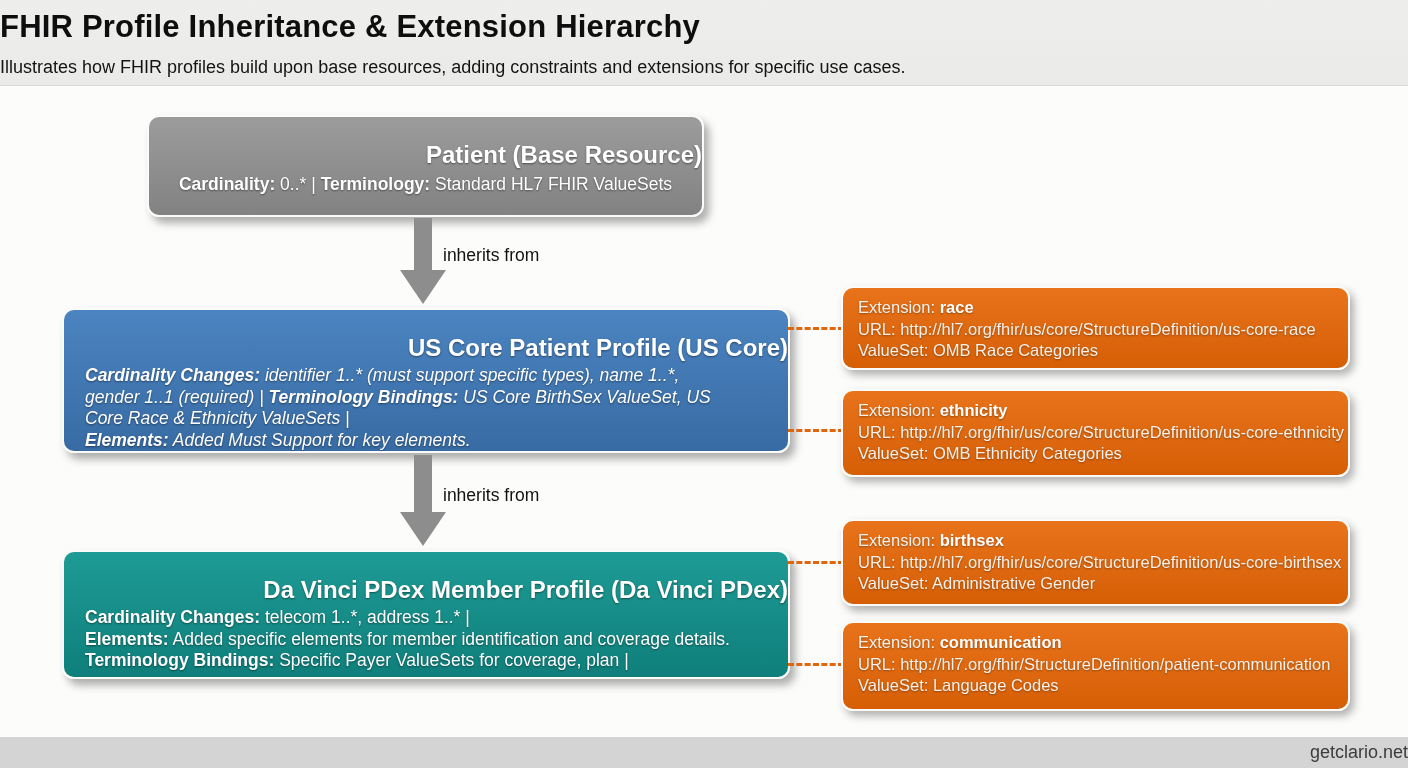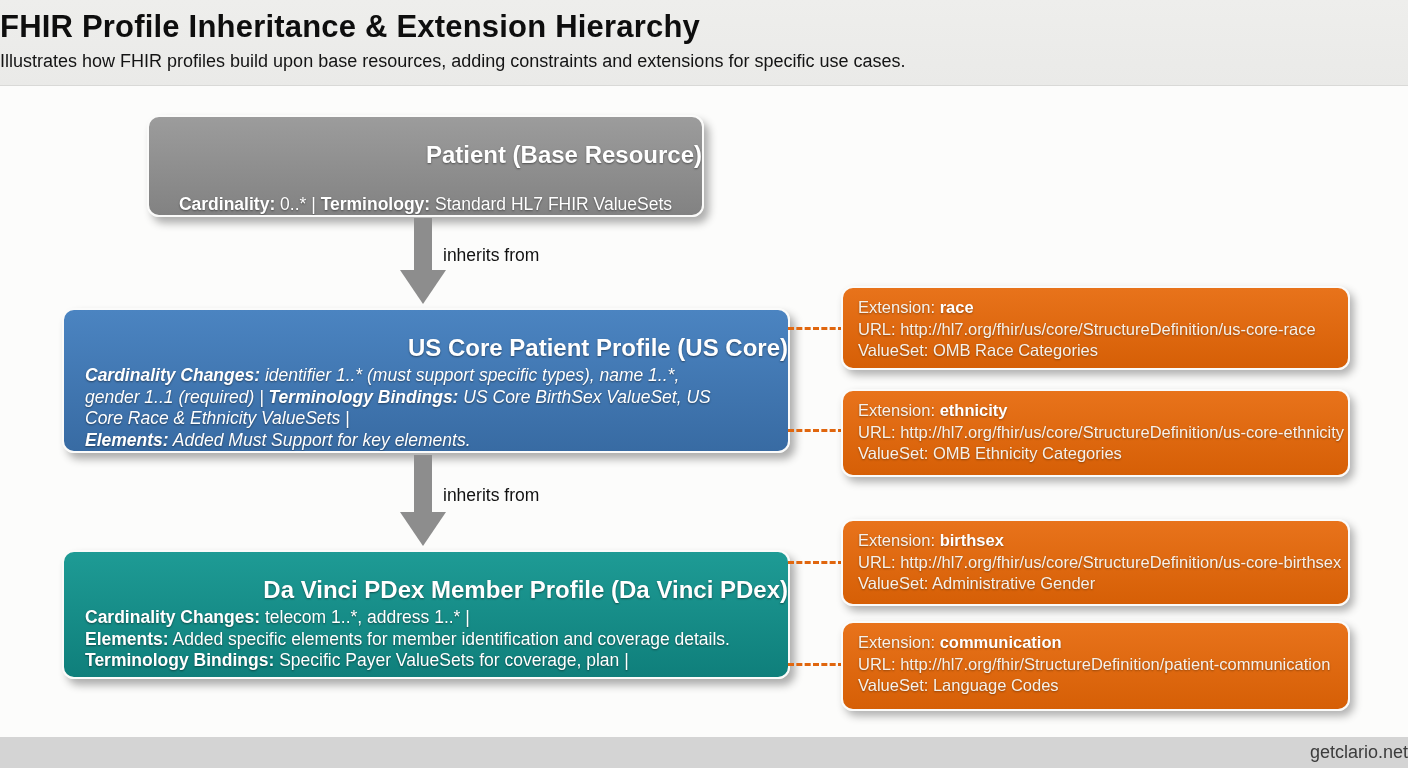--- a/index.html
+++ b/index.html
@@ -18,21 +18,21 @@
     background: linear-gradient(180deg, #eeeeec 0%, #eaeae8 100%);
     border-bottom: 1px solid #d9d9d7;
     text-align: left;
   }
   .header-title {
     margin-top: 9px;
     font-size: 31px; font-weight: bold; color: #0e0e0e;
     letter-spacing: 0.2px;
   }
   .header-subtitle {
-    margin-top: 6px;
+    margin-top: 12px;
     font-size: 18px; color: #141414;
   }
 
   
   .node {
     position: absolute;
     border: 2px solid #fbfbfa;
     border-radius: 12px;
     box-shadow: 5px 6px 9px rgba(0,0,0,0.32);
     color: #ffffff;
@@ -43,21 +43,21 @@
     text-align: right;
     font-size: 24px; font-weight: bold;
     padding-top: 24px;
   }
   .node-body { font-size: 17.5px; line-height: 21.5px; }
 
   .node-base {
     left: 147px; top: 115px; width: 557px; height: 102px;
     background: linear-gradient(180deg, #9c9c9c 0%, #828282 100%);
   }
-  .node-base .node-body { text-align: center; padding: 3px 10px 0 10px; line-height: 25px; margin-top: 20px; }
+  .node-base .node-body { text-align: center; padding: 3px 10px 0 10px; line-height: 25px; }
 
   .node-uscore {
     left: 62px; top: 308px; width: 728px; height: 145px;
     background: linear-gradient(180deg, #4b84c1 0%, #386ba3 100%);
   }
   .node-uscore .node-body { padding: 3px 50px 0 21px; font-style: italic; }
 
   .node-pdex {
     left: 62px; top: 550px; width: 728px; height: 129px;
     background: linear-gradient(180deg, #1e9b95 0%, #0f7f7b 100%);

